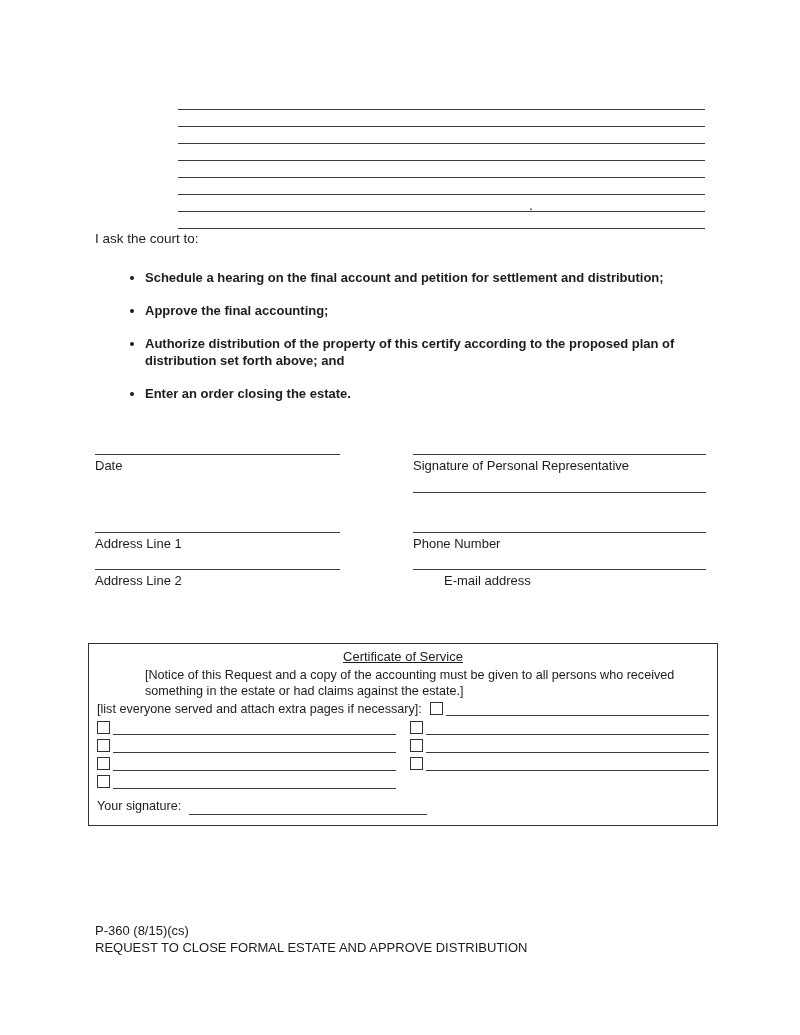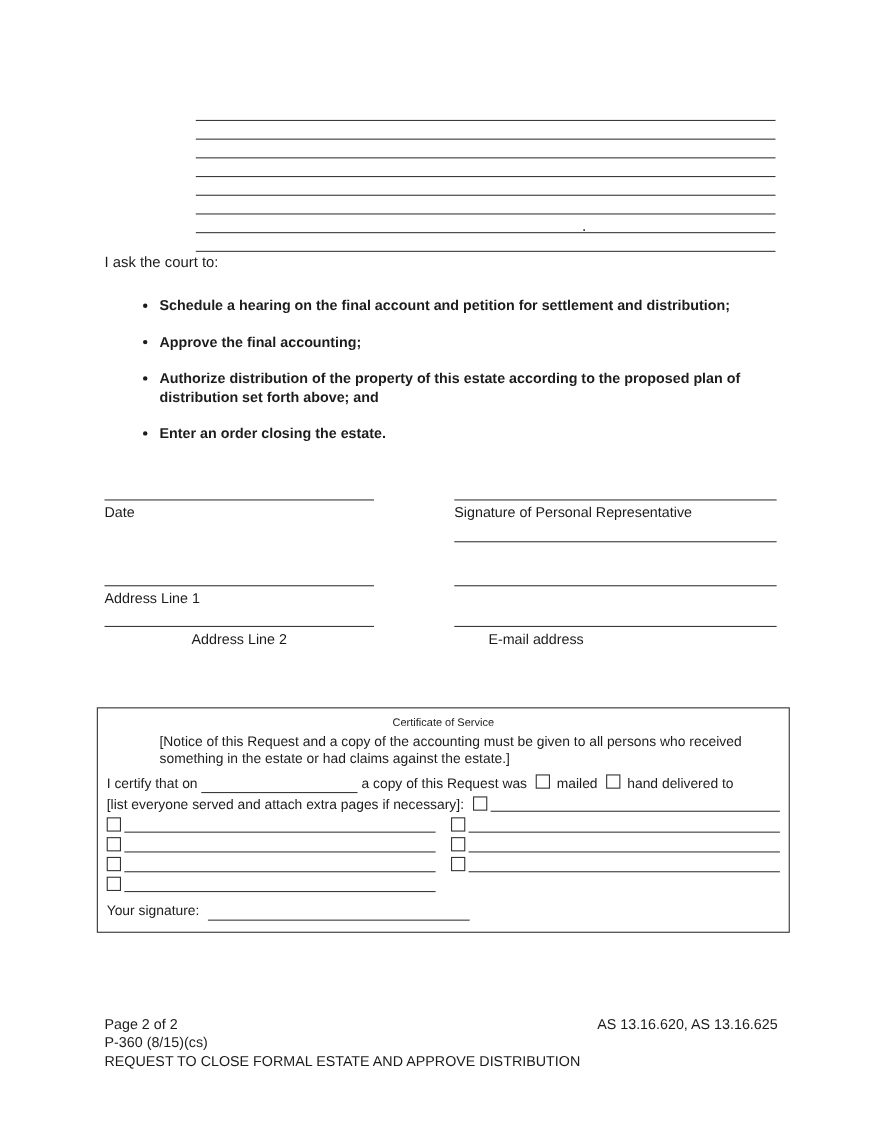--- a/index.html
+++ b/index.html
@@ -27,21 +27,21 @@
   .lcol{left:0;width:245px;}
   .rcol{left:318px;width:293px;}
   
   .cert{
     position:absolute;left:88px;top:643px;width:612px;
     border:1px solid #333;
     padding:5px 8px 10px 8px;
     font-size:12.6px;
   }
   .cert-title{text-align:center;margin-bottom:3px;}
-  .cert-title span{font-size:10px;}
+  .cert-title span{text-decoration:underline;font-size:13px;}
   .cert-notice{line-height:16px;margin-left:48px;}
   .certify-row{margin-top:6px;line-height:17px;white-space:nowrap;}
   .inline-blank{display:inline-block;width:142px;border-bottom:1px solid #3a3a3a;height:13px;vertical-align:bottom;}
   .cb{display:inline-block;width:11px;height:11px;border:1px solid #333;background:#fff;vertical-align:-1px;margin:0 3px 0 4px;}
   .cert-note-row{display:flex;align-items:center;margin-top:2px;height:16px;}
   .cert-note-row .note{white-space:nowrap;flex:none;}
   .pair{display:flex;align-items:flex-end;flex:1;min-width:0;}
   .pair .cb{flex:none;margin:0 3px 1px 0;}
   .pair .wline{flex:1;border-bottom:1px solid #3a3a3a;height:13px;}
   .cert-note-row .pair{margin-left:8px;}
@@ -68,60 +68,52 @@
     <div class="bline"></div>
     <div class="bline"></div>
     <div class="bline"></div>
   </div>
   <span class="trailing-period">.</span>
 
   <div class="ask-heading">I ask the court to:</div>
   <ul class="bullets">
     <li>Schedule a hearing on the final account and petition for settlement and distribution;</li>
     <li>Approve the final accounting;</li>
-    <li>Authorize distribution of the property of this estate according to the proposed plan of distribution set forth above; and</li>
+    <li>Authorize distribution of the property of this certify according to the proposed plan of distribution set forth above; and</li>
     <li>Enter an order closing the estate.</li>
   </ul>
 
   <div class="sig">
     <div class="line lcol" style="top:0;"></div>
     <div class="lbl  lcol" style="top:13px;">Date</div>
 
     <div class="line rcol" style="top:0;"></div>
     <div class="lbl  rcol" style="top:13px;">Signature of Personal Representative</div>
 
     <div class="line rcol" style="top:38px;"></div>
 
     <div class="line lcol" style="top:78px;"></div>
     <div class="lbl  lcol" style="top:91px;">Address Line 1</div>
 
     <div class="line rcol" style="top:78px;"></div>
+    <div class="lbl  rcol" style="top:91px;">Phone Number</div>
 
     <div class="line lcol" style="top:115px;"></div>
-    <div class="lbl  lcol" style="top:128px;text-align:center;">Address Line 2</div>
+    <div class="lbl  lcol" style="top:128px;">Address Line 2</div>
 
     <div class="line rcol" style="top:115px;"></div>
     <div class="lbl  rcol" style="top:128px;margin-left:31px;">E-mail address</div>
   </div>
 
   <div class="cert">
     <div class="cert-title">
       <span>Certificate of Service</span>
     </div>
     <div class="cert-notice">[Notice of this Request and a copy of the accounting must be given to all persons who received something in the estate or had claims against the estate.]</div>
 
-    <div class="certify-row">
-      <span>I certify that on</span>
-      <span class="inline-blank"></span>
-      <span>a copy of this Request was</span>
-      <span class="cb"></span>
-      <span>mailed</span>
-      <span class="cb"></span>
-      <span>hand delivered to</span>
-    </div>
 
     <div class="cert-note-row">
       <span class="note">[list everyone served and attach extra pages if necessary]:</span>
       <span class="pair">
         <span class="cb"></span>
         <span class="wline"></span>
       </span>
     </div>
 
     <div class="srow">
@@ -161,21 +153,17 @@
       </span>
     </div>
 
     <div class="your-sig">
       <span>Your signature:</span>
       <span class="sig-blank"></span>
     </div>
   </div>
 
   <div class="footer">
-    <div class="row1">
-      <span>Page 2 of 2</span>
-      <span>AS 13.16.620, AS 13.16.625</span>
-    </div>
     <div>P-360 (8/15)(cs)</div>
     <div>REQUEST TO CLOSE FORMAL ESTATE AND APPROVE DISTRIBUTION</div>
   </div>
 
 </div>
 
 </body></html>

